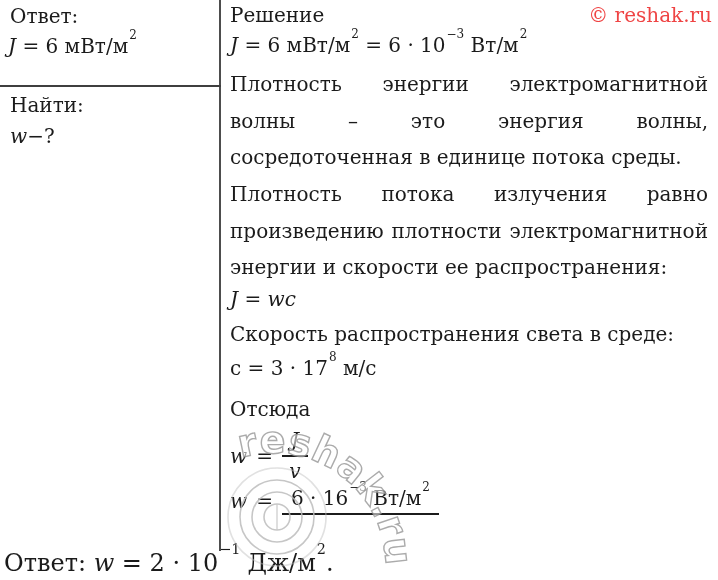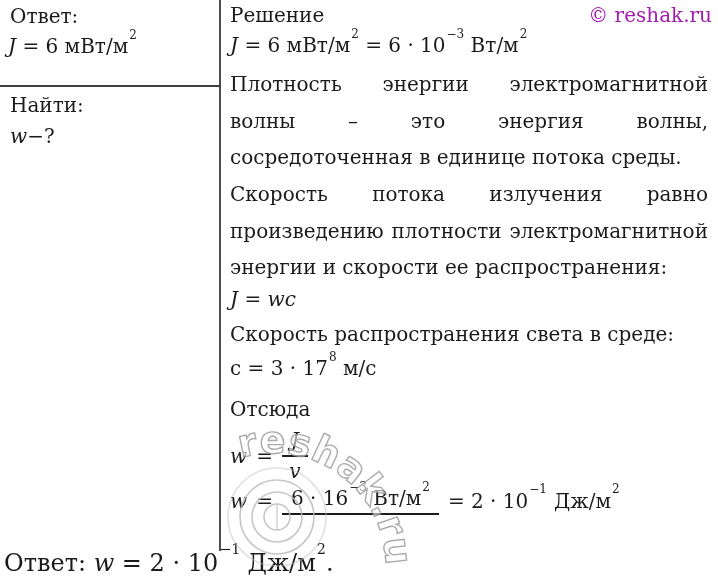--- a/index.html
+++ b/index.html
@@ -14,21 +14,21 @@
   .formula { font-size:20px; white-space:pre-wrap; }
   .para {
     font-size:20px; line-height:36.7px; text-align:justify; width:478px;
   }
   sup {
     font-size:0.6em; line-height:0; position:relative; top:-0.55em; margin-left:1px;
   }
   .msp { margin-left:7px; }
   .vline { left:219px; top:0; width:1.5px; height:551px; background:#4d4d4d; }
   .hline { left:0; top:85px; width:221px; height:2px; background:#3f3f3f; }
-  .copyright { top:3px; right:6px; font-size:20px; color:#a21caf; }
+  .copyright { top:3px; right:6px; font-size:20px; color:#ef4444; }
   .eq-row { display:flex; align-items:center; gap:9px; font-size:20px; }
   .frac { display:inline-flex; flex-direction:column; align-items:center; text-align:center; }
   .frac .num { border-bottom:2px solid #1c1c1c; padding:0 9px 3px; white-space:pre-wrap; }
   .frac .den { padding-top:2px; white-space:pre-wrap; }
   .res { white-space:pre-wrap; }
   .answer { left:4px; top:549px; font-size:24px; white-space:pre-wrap; }
   .watermark { left:205px; top:396px; z-index:5; pointer-events:none; }
   .content { z-index:2; }
 </style>
 </head>
@@ -43,21 +43,21 @@
 <div class="abs formula content" style="left:8px;top:34px"><span class="it">J</span><span> = 6 мВт/м</span><sup>2</sup></div>
 <div class="abs label content" style="left:10px;top:93px">Найти:</div>
 <div class="abs formula content" style="left:10px;top:124px"><span class="it">w</span><span>−?</span></div>
 
 <div class="abs label content" style="left:230px;top:3px">Решение</div>
 
 <div class="abs formula content" style="left:230px;top:33px"><span class="it">J</span><span> = 6 мВт/м</span><sup>2</sup><span> = 6 · 10</span><sup>−3</sup><span> Вт/м</span><sup>2</sup></div>
 
 <div class="abs para content" style="left:230px;top:66px">Плотность энергии электромагнитной волны – это энергия волны, сосредоточенная в единице потока среды.</div>
 
-<div class="abs para content" style="left:230px;top:176px">Скорость потока излучения равно произведению плотности электромагнитной энергии и скорости ее распространения:</div>
+<div class="abs para content" style="left:230px;top:176px">Плотность потока излучения равно произведению плотности электромагнитной энергии и скорости ее распространения:</div>
 
 <div class="abs formula content" style="left:230px;top:287px"><span class="it">J</span><span> = </span><span class="it">wc</span></div>
 
 <div class="abs para content" style="left:230px;top:316px">Скорость распространения света в среде:</div>
 
 <div class="abs formula content" style="left:230px;top:356px"><span>c = 3 · 17</span><sup>8</sup><span> м/с</span></div>
 
 <div class="abs label content" style="left:230px;top:397px">Отсюда</div>
 
 <div class="abs eq-row content" style="left:230px;top:428px">
@@ -68,21 +68,20 @@
     <span class="den it">v</span>
   </span>
 </div>
 
 <div class="abs eq-row content" style="left:230px;top:486px">
   <span class="it">w</span>
   <span>=</span>
   <span class="frac">
     <span class="num"><span>6 · 16</span><sup>−3</sup><span> Вт/м</span><sup>2</sup></span>
   </span>
-  <span class="res"><span>= 2 · 10</span><sup>−1</sup><span class="msp">Дж/м</span><sup>2</sup></span>
 </div>
 
 <div class="abs answer content"><span>Ответ: </span><span class="it">w</span><span> = 2 · 10</span><sup>−1</sup><span class="msp">Дж/м</span><sup>2</sup><span>.</span></div>
 
 <svg class="abs watermark" width="320" height="184" viewBox="0 0 320 184">
   <g fill="none" stroke="#bdbdbd" stroke-width="1.6" opacity="0.85">
     <circle cx="72" cy="121" r="13"></circle>
     <circle cx="72" cy="121" r="25"></circle>
     <circle cx="72" cy="121" r="37"></circle>
     <circle cx="72" cy="121" r="49" stroke-opacity="0.55"></circle>

